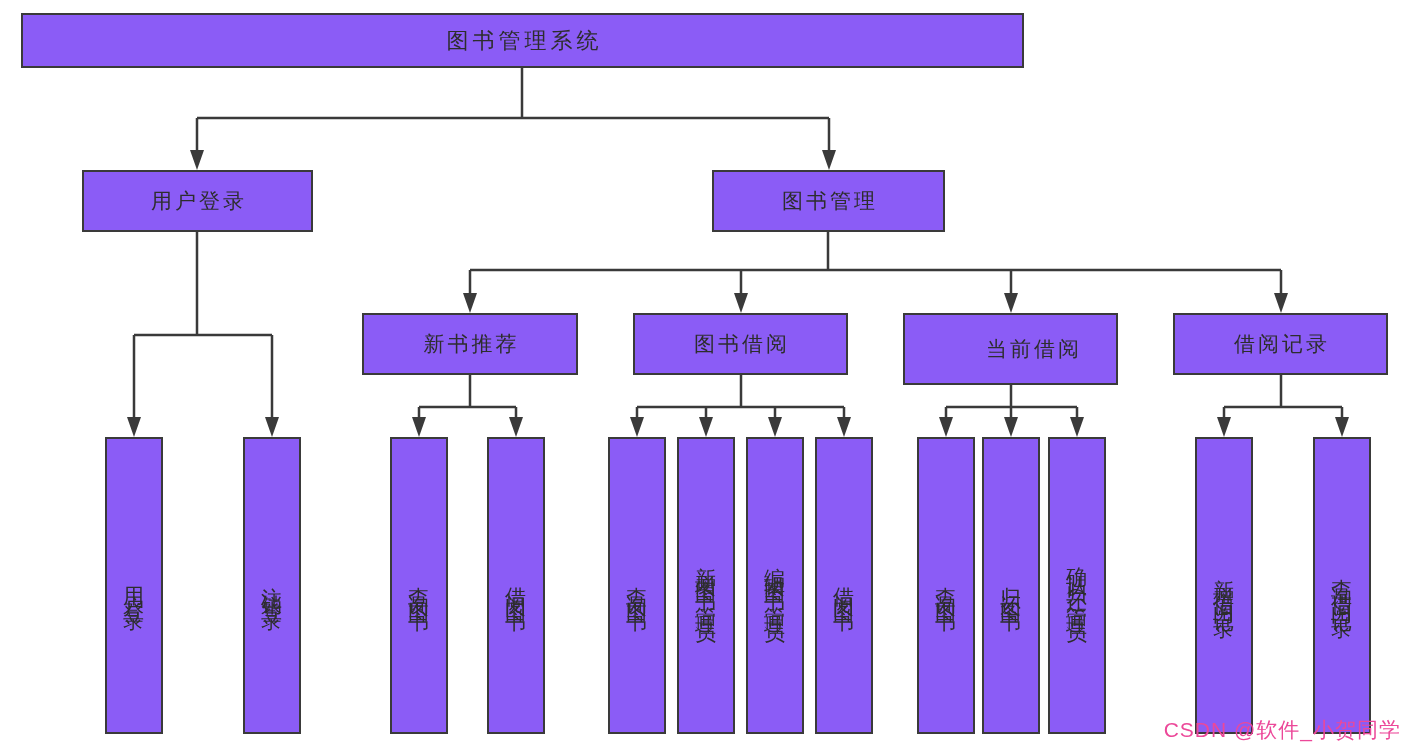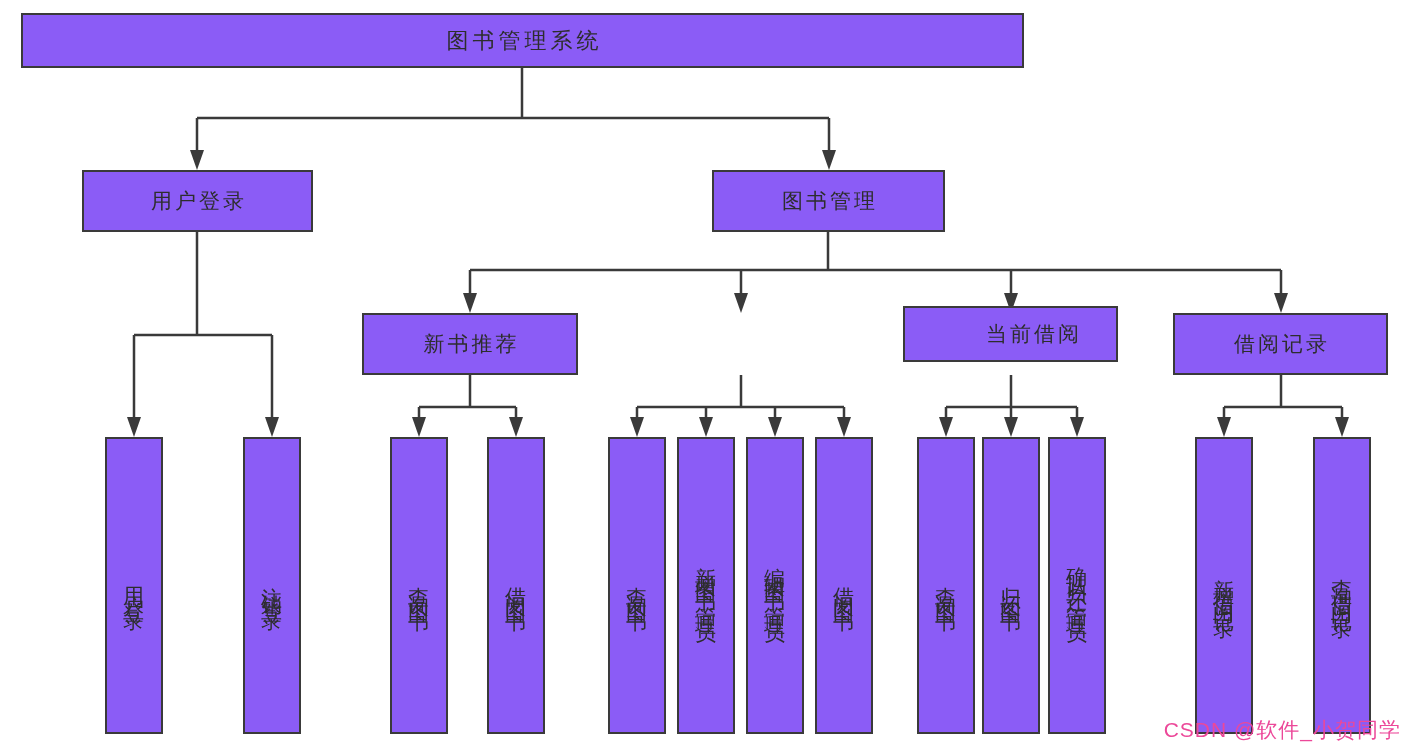--- a/index.html
+++ b/index.html
@@ -104,21 +104,24 @@
   <div class="node" style="left:82px; top:170px; width:231px; height:62px;">
     <span class="hlabel">用户登录</span>
   </div>
   <div class="node" style="left:712px; top:170px; width:233px; height:62px;align-items:center;">
     <span class="hlabel">图书管理</span>
   </div>
 
   <div class="node" style="left:362px; top:313px; width:216px; height:62px;">
     <span class="hlabel">新书推荐</span>
   </div>
-  <div class="node" style="left:903px; top:306px; width:215px; height:56px;padding-left:44px;">
+  <div class="node" style="left:633px; top:313px; width:215px; height:62px;">
+    <span class="hlabel">图书借阅</span>
+  </div>
+  <div class="node" style="left:903px; top:313px; width:215px; height:72px;padding-left:44px;">
     <span class="hlabel">当前借阅</span>
   </div>
   <div class="node" style="left:1173px; top:313px; width:215px; height:62px;">
     <span class="hlabel">借阅记录</span>
   </div>
 
   <div class="node leaf" style="left:105px; top:437px; width:58px; height:297px;">
     <span class="vlabel">用户登录</span>
   </div>
   <div class="node leaf" style="left:243px; top:437px; width:58px; height:297px;">

